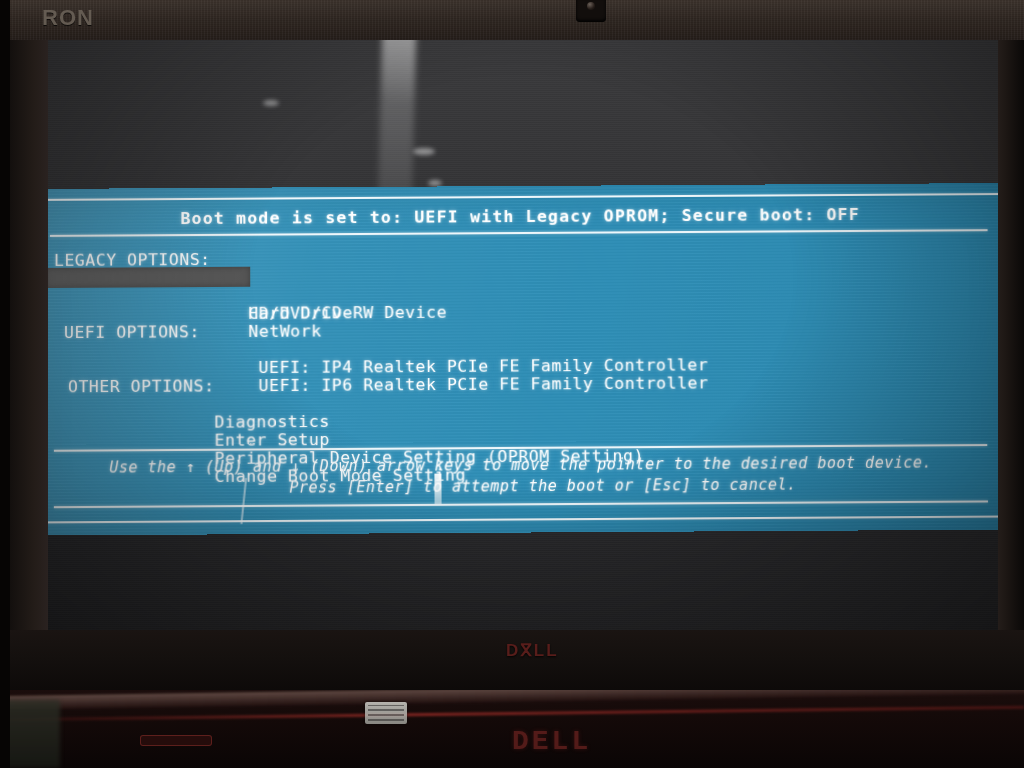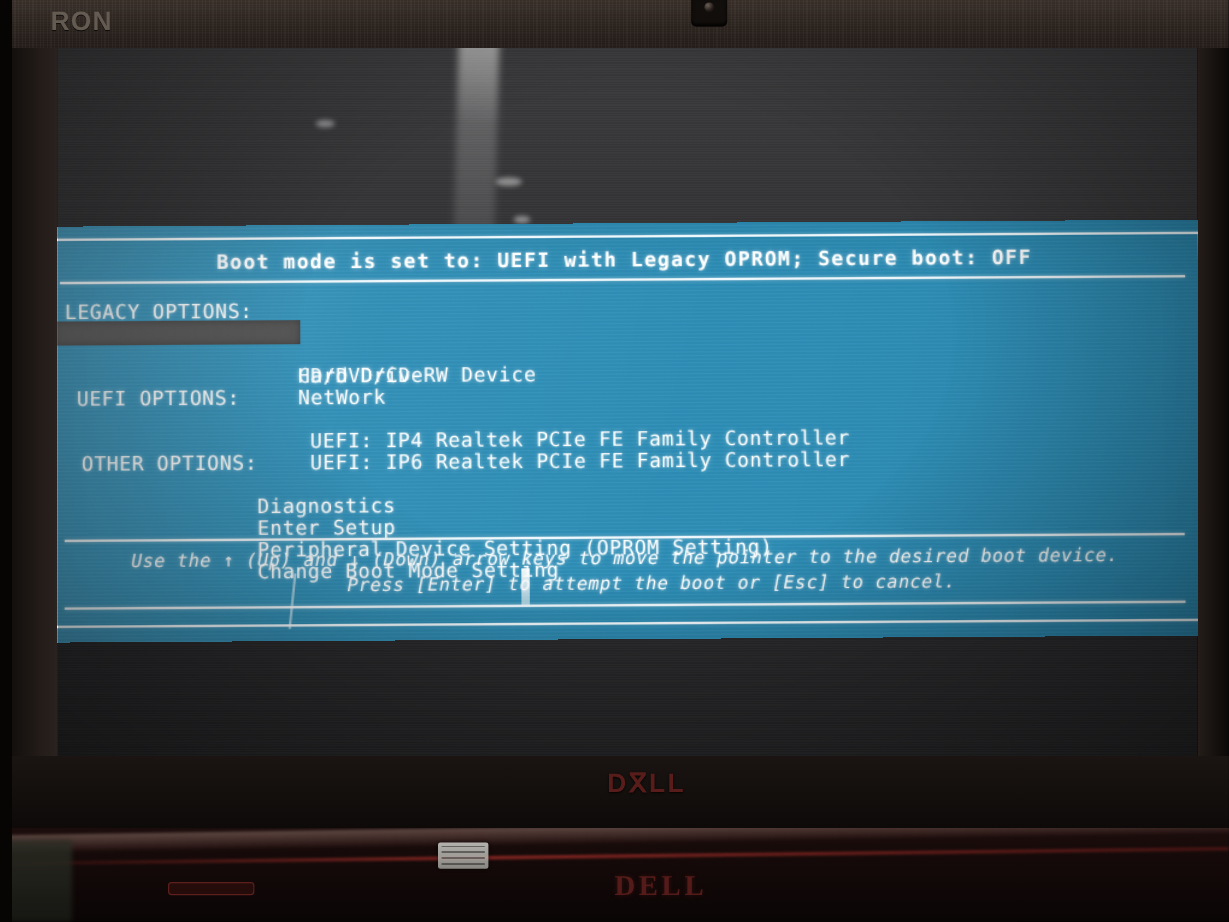--- a/index.html
+++ b/index.html
@@ -83,21 +83,21 @@
     position: absolute;
     left: 0; top: 630px;
     width: 1024px; height: 70px;
     background: linear-gradient(180deg,#1a1412 0%, #14100e 40%, #0b0807 100%);
   }
   .dell-logo-lid {
     position: absolute;
     left: 506px; top: 640px;
     font-family: "Liberation Sans", sans-serif;
     font-weight: bold;
-    font-size: 22px;
+    font-size: 17px;
     letter-spacing: 2px;
     color: #5e1f1c;
     text-shadow: 0 1px 2px rgba(0,0,0,.9);
     opacity: .92;
   }
 
   
   .screen {
     position: absolute;
     left: 48px; top: 40px;
@@ -293,23 +293,23 @@
     position: absolute;
     left: 0; top: 22px;
     width: 1024px; height: 3px;
     background: linear-gradient(90deg, rgba(120,30,28,.1), rgba(160,45,40,.75) 40%, rgba(110,28,26,.5) 100%);
     transform: rotate(-0.7deg);
     filter: blur(.8px);
   }
   .deck-dell {
     position: absolute;
     left: 512px; top: 726px;
-    font-family: Liberation Serif, serif;
+    font-family: Liberation Mono, monospace;
     font-weight: bold;
-    font-size: 24px;
+    font-size: 28px;
     letter-spacing: 3px;
     color: #6e2320;
     opacity: .72;
     filter: blur(.6px);
     text-shadow: 0 0 4px rgba(120,30,28,.5);
   }
   .sticker {
     position: absolute;
     left: 365px; top: 702px;
     width: 42px; height: 22px;

